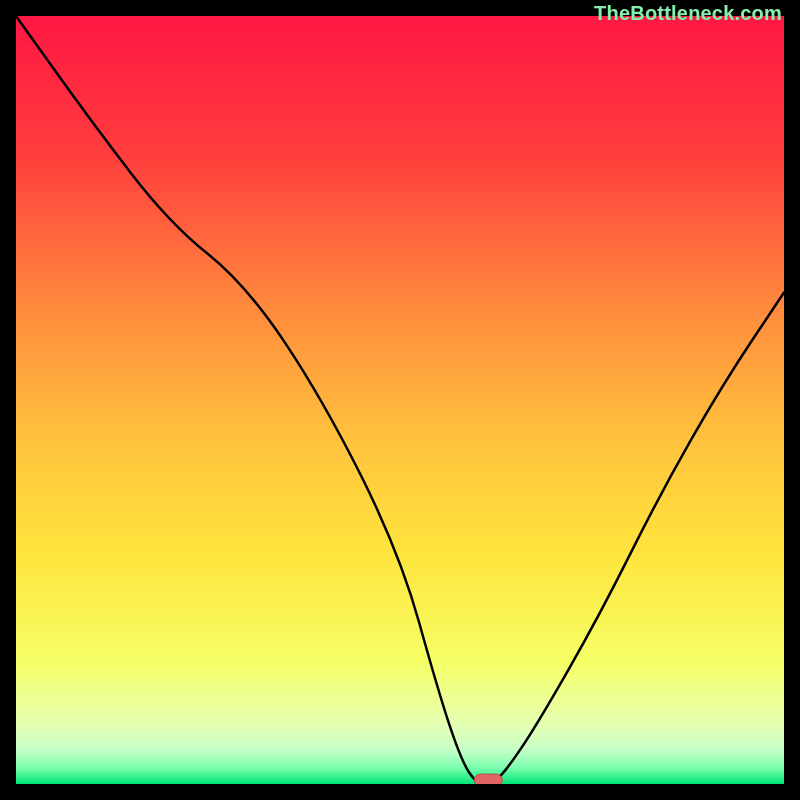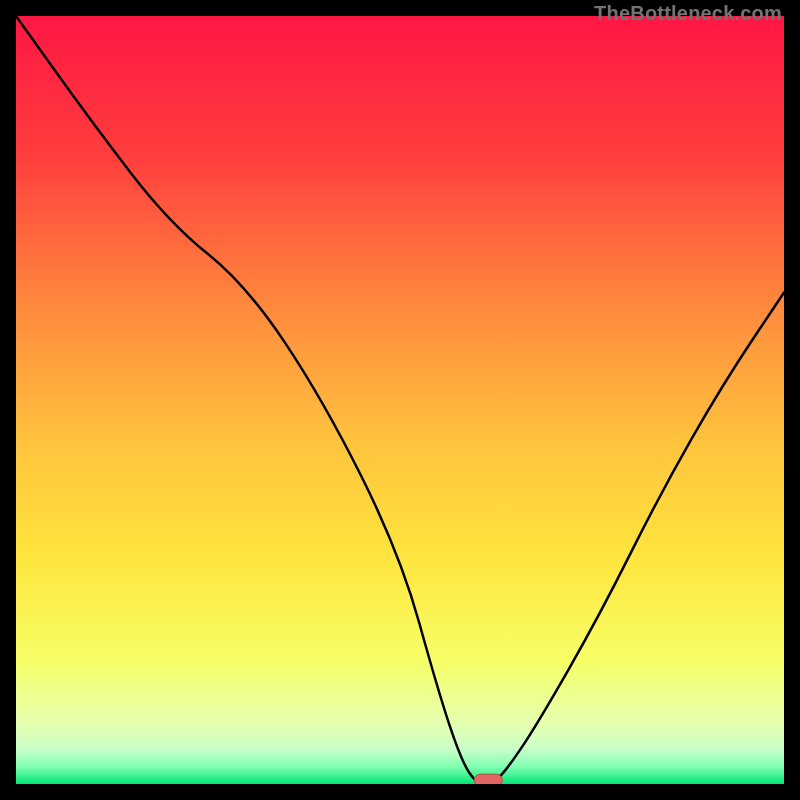--- a/index.html
+++ b/index.html
@@ -23,21 +23,21 @@
     width: 768px;
     height: 768px;
   }
   .watermark {
     position: absolute;
     top: 2px;
     right: 18px;
     font-family: Arial, Helvetica, sans-serif;
     font-size: 20px;
     font-weight: bold;
-    color: #737373;
+    color: #86efac;
     letter-spacing: 0.2px;
     z-index: 10;
   }
   svg { display: block; }
 </style>
 </head>
 <body>
 
 <div class="outer">
   <div class="watermark">TheBottleneck.com</div>

